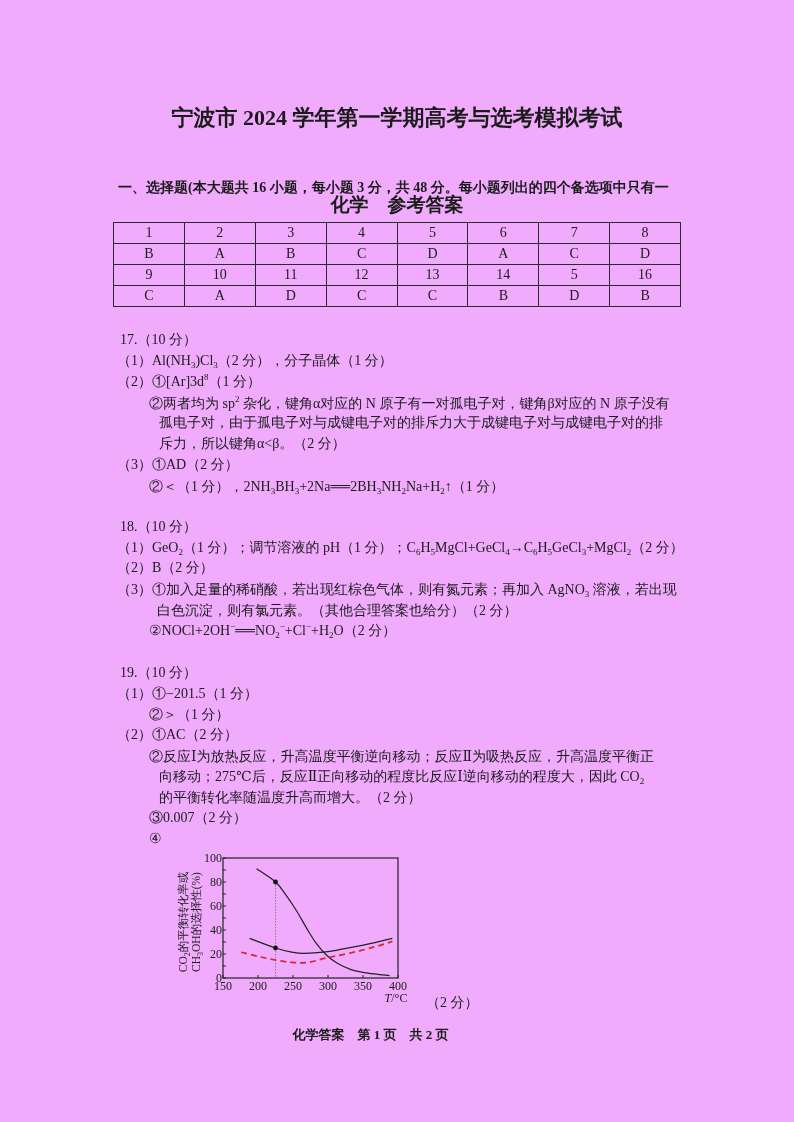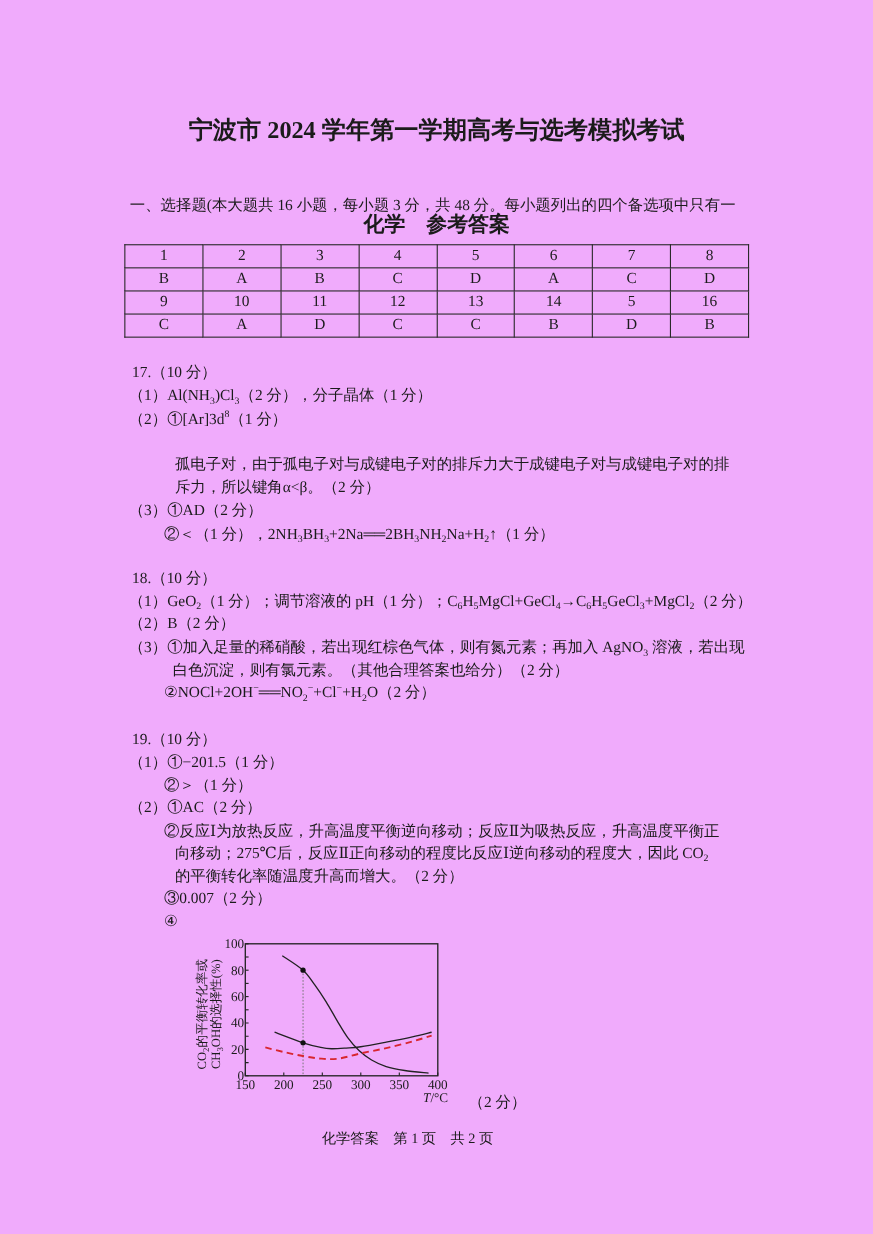--- a/index.html
+++ b/index.html
@@ -10,40 +10,40 @@
     }
     .title {
       position: absolute; left: 0; width: 794px; text-align: center;
       font-weight: bold; white-space: nowrap;
     }
     .title.main { top: 104px; font-size: 22px; line-height: 28px; }
     .title.sub  { top: 145px; font-size: 19px; line-height: 24px; margin-top: 48px; }
     .ln {
       position: absolute; font-size: 14px; line-height: 20px; white-space: nowrap;
     }
-    .bold { font-weight: normal; }
+    .bold { font-weight: bold; }
     sub, sup { font-size: 9px; line-height: 0; }
     sub { vertical-align: -3px; }
     sup { vertical-align: 6px; }
     #answer-table {
       position: absolute; left: 113px; top: 222px; width: 568px;
       border-collapse: collapse; table-layout: fixed;
     }
     #answer-table td {
       border: 1.2px solid #2a2a2a; height: 20px; padding: 0;
       text-align: center; font-size: 14px; line-height: 20px;
     }
     #chart-svg {
       position: absolute; left: 175px; top: 850px; width: 240px; height: 160px;
       overflow: visible;
     }
     #chart-svg text { font-family: "Liberation Serif", "DejaVu Serif", serif; fill: #1b1b1b; }
     .footer {
       position: absolute; top: 1025px; left: 0; width: 741px; text-align: center;
-      font-size: 13px; line-height: 20px; white-space: nowrap;
+      font-size: 13px; line-height: 20px; white-space: nowrap; font-weight: bold;
     }
   </style>
 </head>
 <body>
 
 <div id="page">
 
   <div class="title main">宁波市 2024 学年第一学期高考与选考模拟考试</div>
   <div class="title sub">化学　参考答案</div>
 
@@ -91,20 +91,21 @@
           <td>D</td>
           <td>B</td>
         </tr>
       </tbody>
     </table>
 
 
   <div class="ln" style="top:330px;left:120px">17.（10 分）</div>
   <div class="ln" style="top:351px;left:117px">（1）Al(NH<sub>3</sub>)Cl<sub>3</sub>（2 分），分子晶体（1 分）</div>
   <div class="ln" style="top:372px;left:117px">（2）①[Ar]3d<sup>8</sup>（1 分）</div>
+  <div class="ln" style="top:394px;left:149px">②两者均为 sp<sup>2</sup> 杂化，键角α对应的 N 原子有一对孤电子对，键角β对应的 N 原子没有</div>
   <div class="ln" style="top:413px;left:159px">孤电子对，由于孤电子对与成键电子对的排斥力大于成键电子对与成键电子对的排</div>
   <div class="ln" style="top:434px;left:159px">斥力，所以键角α&lt;β。（2 分）</div>
   <div class="ln" style="top:455px;left:117px">（3）①AD（2 分）</div>
   <div class="ln" style="top:477px;left:149px">②＜（1 分），2NH<sub>3</sub>BH<sub>3</sub>+2Na══2BH<sub>3</sub>NH<sub>2</sub>Na+H<sub>2</sub>↑（1 分）</div>
 
   <div class="ln" style="top:517px;left:120px">18.（10 分）</div>
   <div class="ln" style="top:538px;left:117px">（1）GeO<sub>2</sub>（1 分）；调节溶液的 pH（1 分）；C<sub>6</sub>H<sub>5</sub>MgCl+GeCl<sub>4</sub>→C<sub>6</sub>H<sub>5</sub>GeCl<sub>3</sub>+MgCl<sub>2</sub>（2 分）</div>
   <div class="ln" style="top:558px;left:117px">（2）B（2 分）</div>
   <div class="ln" style="top:580px;left:117px">（3）①加入足量的稀硝酸，若出现红棕色气体，则有氮元素；再加入 AgNO<sub>3</sub> 溶液，若出现</div>
   <div class="ln" style="top:601px;left:157px">白色沉淀，则有氯元素。（其他合理答案也给分）（2 分）</div>

